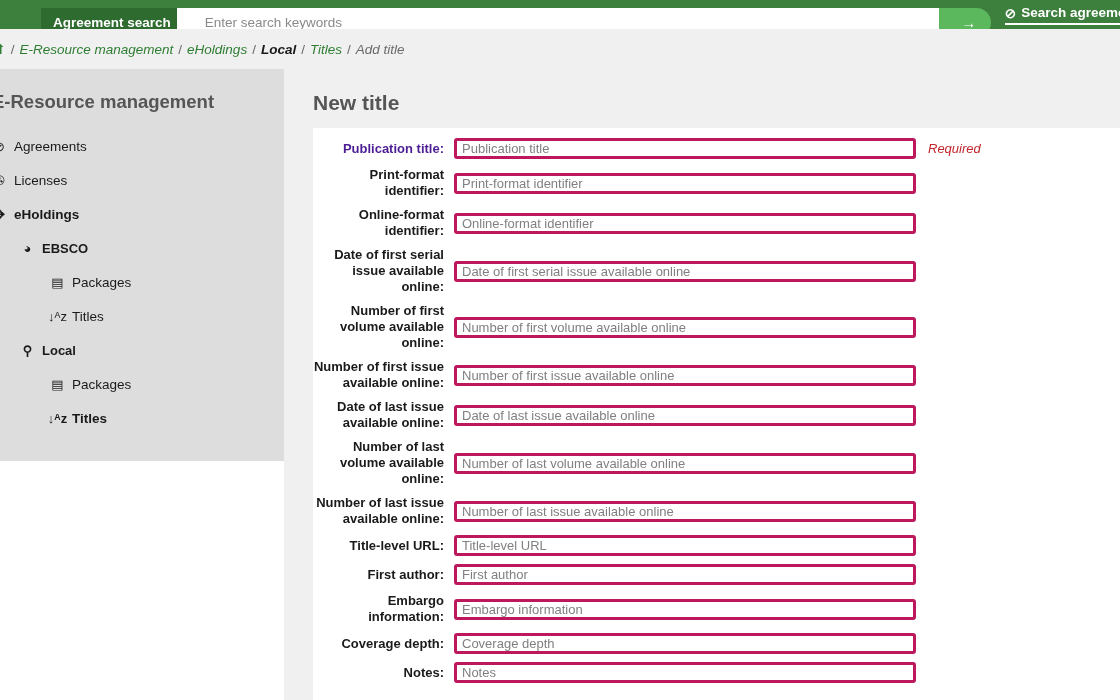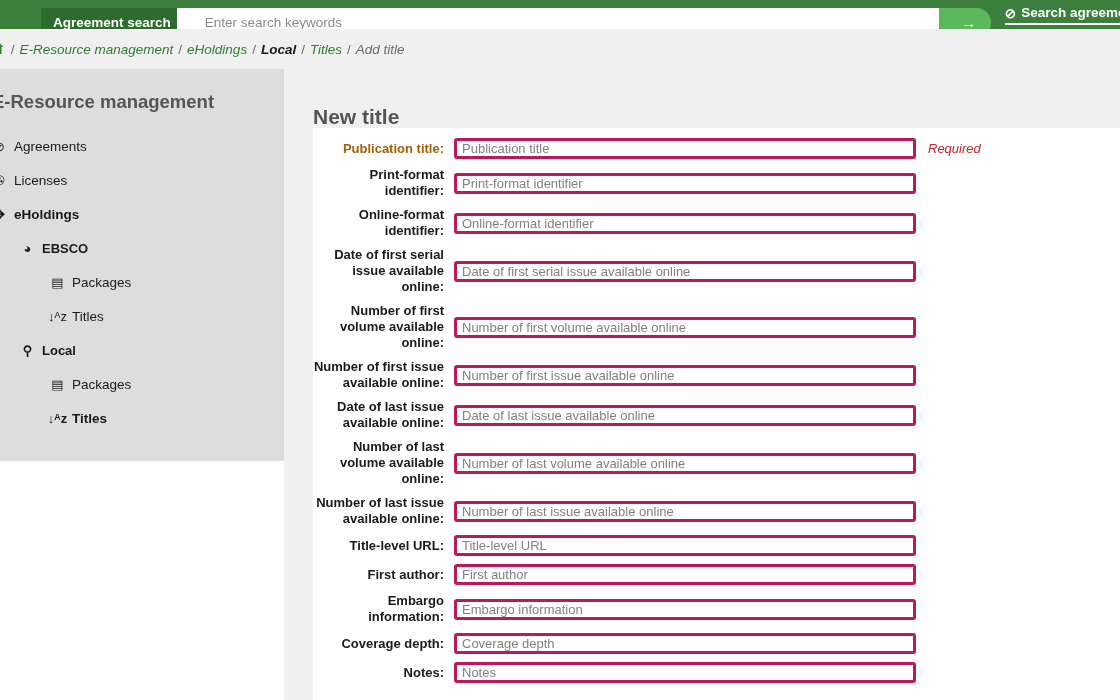--- a/index.html
+++ b/index.html
@@ -159,21 +159,21 @@
   .main {
     position: absolute; left: 284px; top: 69px;
     width: 836px; height: 631px;
     background: #f0f0f0;
     overflow: hidden;
   }
   .page-title {
     font-size: 21px;
     font-weight: bold;
     color: #555555;
-    margin: 36px 0 0 29px;
+    margin: 22px 0 0 29px;
   }
   .form-card {
     position: absolute;
     left: 29px; top: 59px;
     width: 807px;
     min-height: 572px;
     background: #ffffff;
     padding-top: 10px;
   }
   .form-row {
@@ -185,21 +185,21 @@
   .form-label {
     width: 141px;
     flex: 0 0 141px;
     text-align: right;
     font-weight: bold;
     font-size: 13px;
     color: #1a1a1a;
     line-height: 16px;
     padding-right: 10px;
   }
-  .form-label.required { color: #a16207; }
+  .form-label.required { color: #4c1d95; }
   .form-input {
     flex: 0 0 462px;
     width: 462px;
     height: 21px;
     border: 3px solid #be185d;
     border-radius: 3px;
     background: #ffffff;
     font-family: "Liberation Sans", sans-serif;
     font-size: 13px;
     color: #333333;

